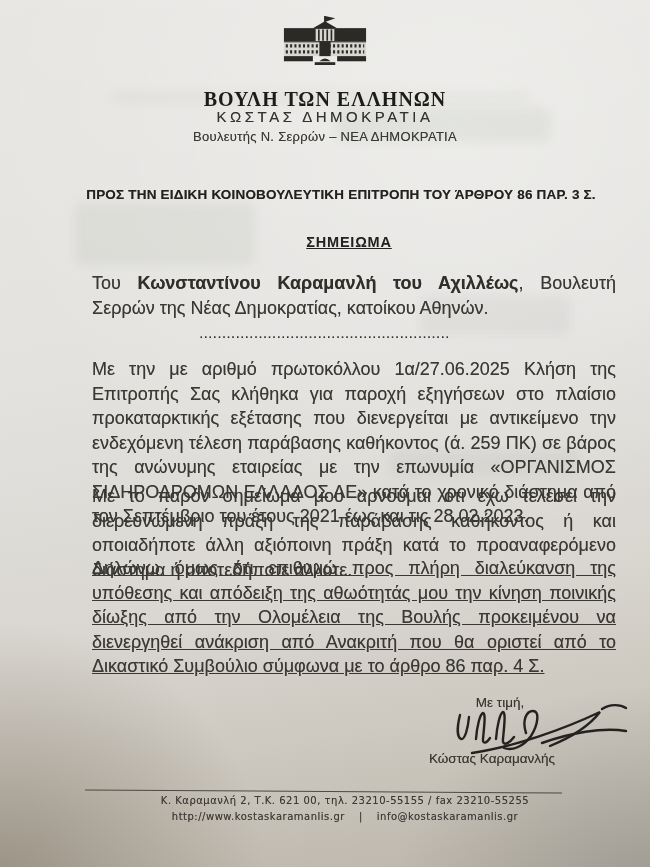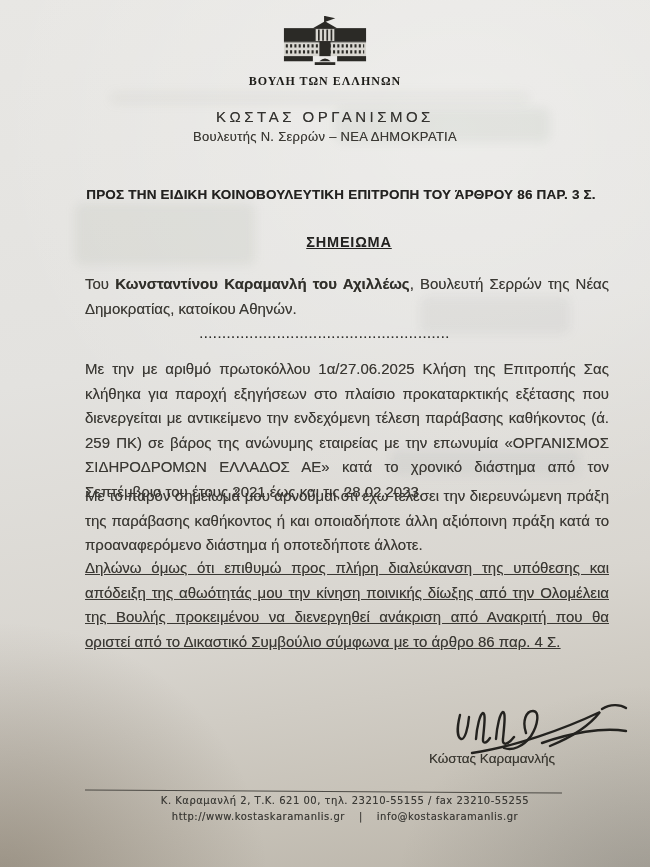--- a/index.html
+++ b/index.html
@@ -14,28 +14,28 @@
   }
   .smudge{position:absolute;filter:blur(5px);border-radius:8px;pointer-events:none;}
   .s1{left:75px;top:203px;width:180px;height:62px;background:rgba(146,156,142,0.12);}
   .s2{left:335px;top:108px;width:215px;height:34px;background:rgba(150,162,146,0.12);}
   .s3{left:420px;top:296px;width:150px;height:38px;background:rgba(148,152,144,0.10);}
   .s4{left:390px;top:450px;width:190px;height:26px;background:rgba(140,150,160,0.10);}
   .s5{left:110px;top:92px;width:420px;height:12px;background:rgba(150,150,145,0.08);}
   .abs{position:absolute;}
   .center{left:0;width:650px;text-align:center;}
   .soft{text-shadow:0 0 0.6px rgba(58,56,51,0.55);}
-  .parl-label{top:74px;font-family:"Liberation Serif",serif;font-weight:bold;
-    font-size:12px;letter-spacing:1px;color:#1d1c18;text-align:center;}
+  .parl-label{top:88px;font-family:"Liberation Serif",serif;font-weight:bold;
+    font-size:20px;letter-spacing:1px;color:#1d1c18;text-align:center;}
   .author-name{top:108px;font-size:15px;letter-spacing:3.5px;color:#33322f;}
   .author-title{top:129px;font-size:13px;letter-spacing:0.3px;color:#3a3833;}
   .recipient{top:187px;font-size:13.5px;font-weight:bold;color:#232220;letter-spacing:0.2px;padding-left:16px;}
   .note-title{top:234px;font-size:14.5px;font-weight:bold;color:#232220;
     text-decoration:underline;letter-spacing:0.8px;padding-left:24px;}
-  .para{left:85px;width:524px;font-size:15px;line-height:24.5px;
+  .para{left:92px;width:524px;font-size:18px;line-height:24.5px;
     text-align:justify;color:#3a3833;}
   .intro{top:271px;line-height:25px;}
   .dots{top:328px;font-size:11px;letter-spacing:1.5px;color:#2d2c29;font-weight:bold;}
   .p1{top:357px;}
   .p2{top:484px;}
   .p3{top:556px;text-decoration:underline;}
   .rightblock{left:380px;width:240px;text-align:center;font-size:13.5px;color:#38362f;}
   .date-line{top:659px;}
   .closing{top:695px;}
   .sig-svg{left:452px;top:701px;}
@@ -79,41 +79,42 @@
       <rect x="54" y="28" width="12" height="16"></rect>
       <rect x="16" y="44" width="31" height="5.5"></rect>
       <rect x="73" y="44" width="31" height="5.5"></rect>
       <path d="M54 49.5 Q60 43.5 66 49.5 Z"></path>
       <rect x="49" y="50.5" width="22" height="3"></rect>
     </g>
   </svg>
 
   <div class="abs center parl-label">ΒΟΥΛΗ ΤΩΝ ΕΛΛΗΝΩΝ</div>
 
-  <div class="abs center author-name soft">ΚΩΣΤΑΣ ΟΡΓΑΝΙΣΜΟΣ</div>
+  <div class="abs center author-name soft">ΚΩΣΤΑΣ ΔΗΜΟΚΡΑΤΙΑ</div>
 
   <div class="abs center author-title soft">Βουλευτής Ν. Σερρών – ΝΕΑ ΔΗΜΟΚΡΑΤΙΑ</div>
 
   <div class="abs center recipient soft">ΠΡΟΣ ΤΗΝ ΕΙΔΙΚΗ ΚΟΙΝΟΒΟΥΛΕΥΤΙΚΗ ΕΠΙΤΡΟΠΗ ΤΟΥ ΆΡΘΡΟΥ 86 ΠΑΡ. 3 Σ.</div>
 
   <div class="abs center note-title">ΣΗΜΕΙΩΜΑ</div>
 
   <div class="abs para intro soft">
     <span>Του </span><b>Κωνσταντίνου Καραμανλή του Αχιλλέως</b><span>, Βουλευτή Σερρών της Νέας Δημοκρατίας, κατοίκου Αθηνών.</span>
   </div>
 
   <div class="abs center dots">.......................................................</div>
 
   <div class="abs para p1 soft">Με την με αριθμό πρωτοκόλλου 1α/27.06.2025 Κλήση της Επιτροπής Σας κλήθηκα για παροχή εξηγήσεων στο πλαίσιο προκαταρκτικής εξέτασης που διενεργείται με αντικείμενο την ενδεχόμενη τέλεση παράβασης καθήκοντος (ά. 259 ΠΚ) σε βάρος της ανώνυμης εταιρείας με την επωνυμία «ΟΡΓΑΝΙΣΜΟΣ ΣΙΔΗΡΟΔΡΟΜΩΝ ΕΛΛΑΔΟΣ ΑΕ» κατά το χρονικό διάστημα από τον Σεπτέμβριο του έτους 2021 έως και τις 28.02.2023.</div>
 
   <div class="abs para p2 soft">Με το παρόν σημείωμά μου αρνούμαι ότι έχω τελέσει την διερευνώμενη πράξη της παράβασης καθήκοντος ή και οποιαδήποτε άλλη αξιόποινη πράξη κατά το προαναφερόμενο διάστημα ή οποτεδήποτε άλλοτε.</div>
 
   <div class="abs para p3 soft">Δηλώνω όμως ότι επιθυμώ προς πλήρη διαλεύκανση της υπόθεσης και απόδειξη της αθωότητάς μου την κίνηση ποινικής δίωξης από την Ολομέλεια της Βουλής προκειμένου να διενεργηθεί ανάκριση από Ανακριτή που θα οριστεί από το Δικαστικό Συμβούλιο σύμφωνα με το άρθρο 86 παρ. 4 Σ.</div>
 
 
+  <div class="abs rightblock closing soft">Με τιμή,</div>
 
   <svg class="abs sig-svg" width="178" height="58" viewBox="0 0 178 58">
     <g fill="none" stroke="#23221f" stroke-width="2.4" stroke-linecap="round">
       <path d="M8,14 C5,26 5,36 9,38 C13,39 16,27 17,16"></path>
       <path d="M24,38 C25,25 28,13 31,12 C34,12 32,27 31,38 C30.5,43 34,43 38,37"></path>
       <path d="M44,38 C45,25 48,12 51,11 C54,11 52,27 51,38 C50,45 56,44 62,36"></path>
       <path d="M74,32 C70,20 74,10 81,10 C88,10 86,24 79,35 C71,46 60,50 52,47"></path>
       <path d="M20,52 C62,46 112,28 148,11 C138,24 120,36 98,45"></path>
       <path d="M90,42 C118,32 150,26 174,30"></path>
       <path d="M150,8 C158,3 168,3 174,7"></path>

